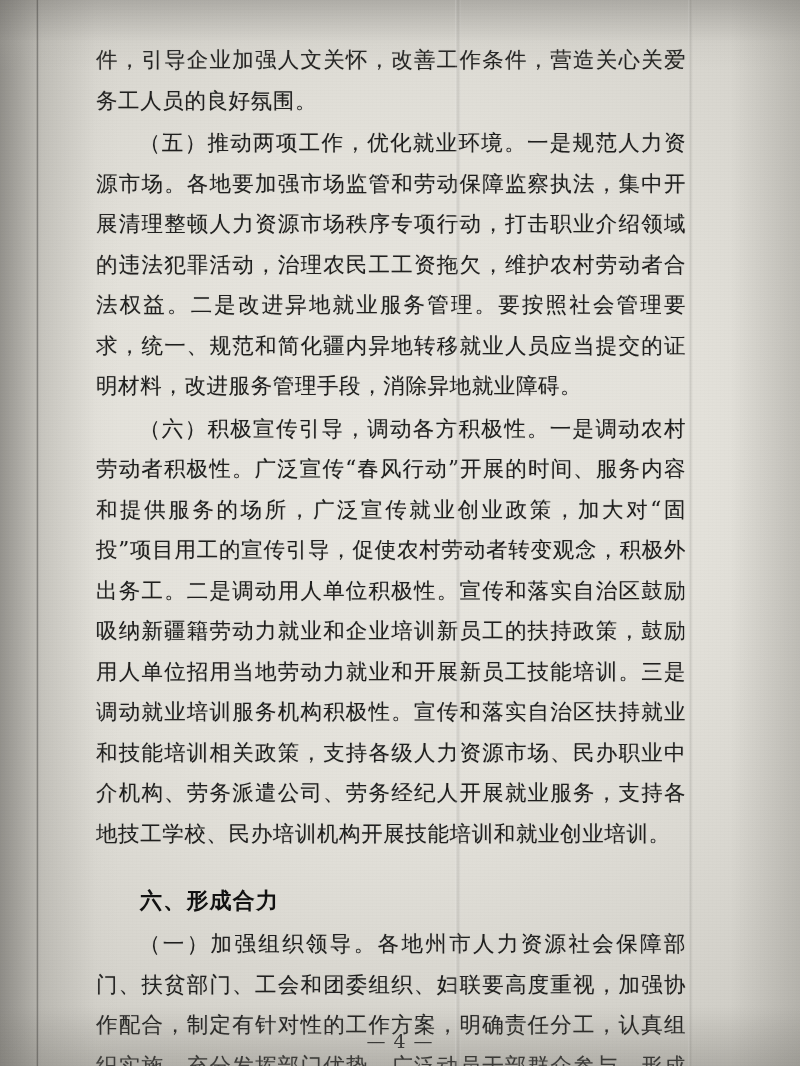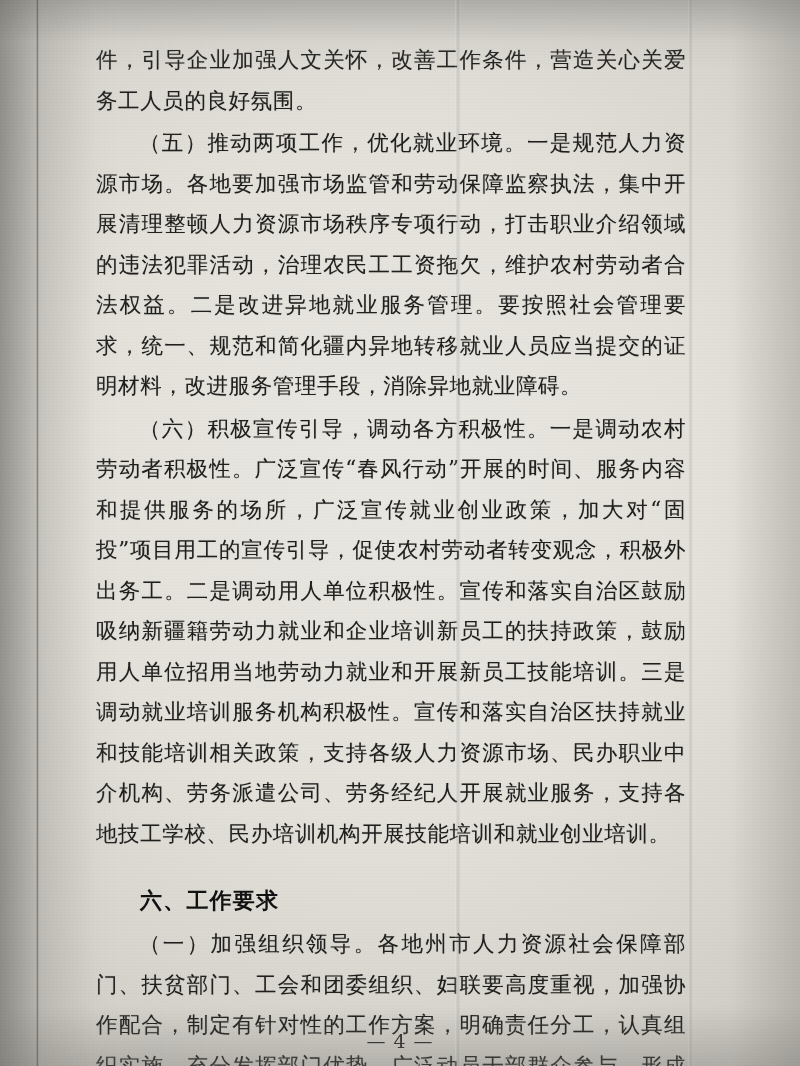--- a/index.html
+++ b/index.html
@@ -110,21 +110,21 @@
 <div class="page">
 
   <div class="content">
 
     <p class="para">件，引导企业加强人文关怀，改善工作条件，营造关心关爱务工人员的良好氛围。</p>
 
     <p class="para indent">（五）推动两项工作，优化就业环境。一是规范人力资源市场。各地要加强市场监管和劳动保障监察执法，集中开展清理整顿人力资源市场秩序专项行动，打击职业介绍领域的违法犯罪活动，治理农民工工资拖欠，维护农村劳动者合法权益。二是改进异地就业服务管理。要按照社会管理要求，统一、规范和简化疆内异地转移就业人员应当提交的证明材料，改进服务管理手段，消除异地就业障碍。</p>
 
     <p class="para indent">（六）积极宣传引导，调动各方积极性。一是调动农村劳动者积极性。广泛宣传“春风行动”开展的时间、服务内容和提供服务的场所，广泛宣传就业创业政策，加大对“固投”项目用工的宣传引导，促使农村劳动者转变观念，积极外出务工。二是调动用人单位积极性。宣传和落实自治区鼓励吸纳新疆籍劳动力就业和企业培训新员工的扶持政策，鼓励用人单位招用当地劳动力就业和开展新员工技能培训。三是调动就业培训服务机构积极性。宣传和落实自治区扶持就业和技能培训相关政策，支持各级人力资源市场、民办职业中介机构、劳务派遣公司、劳务经纪人开展就业服务，支持各地技工学校、民办培训机构开展技能培训和就业创业培训。</p>
 
-    <p class="heading">六、工作要求</p>
+    <p class="heading">六、形成合力</p>
 
     <p class="para indent">（一）加强组织领导。各地州市人力资源社会保障部门、扶贫部门、工会和团委组织、妇联要高度重视，加强协作配合，制定有针对性的工作方案，明确责任分工，认真组织实施，充分发挥部门优势，广泛动员干部群众参与，形成合力，确保实效。自</p>
 
   </div>
 
   <div class="footer">
     <span class="dash">— 4 —</span>
   </div>
 
   <div class="shade-left"></div>

